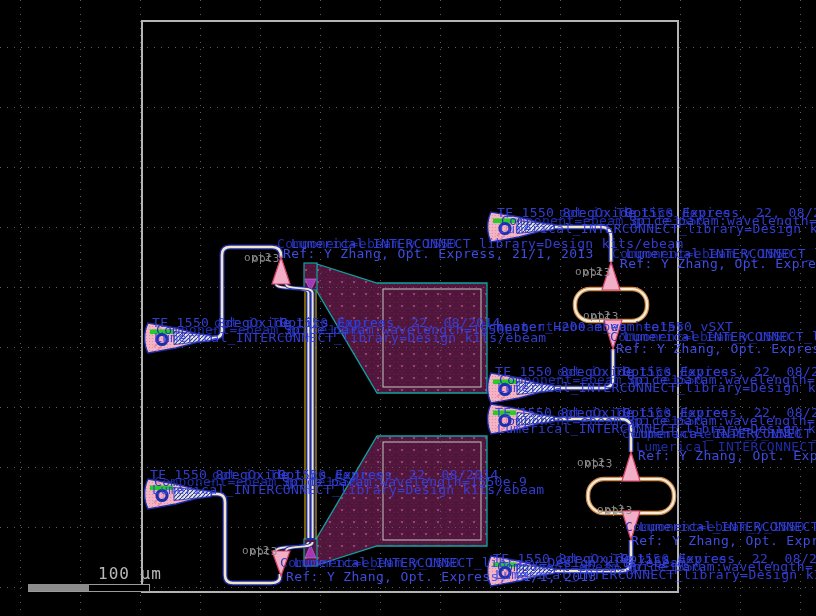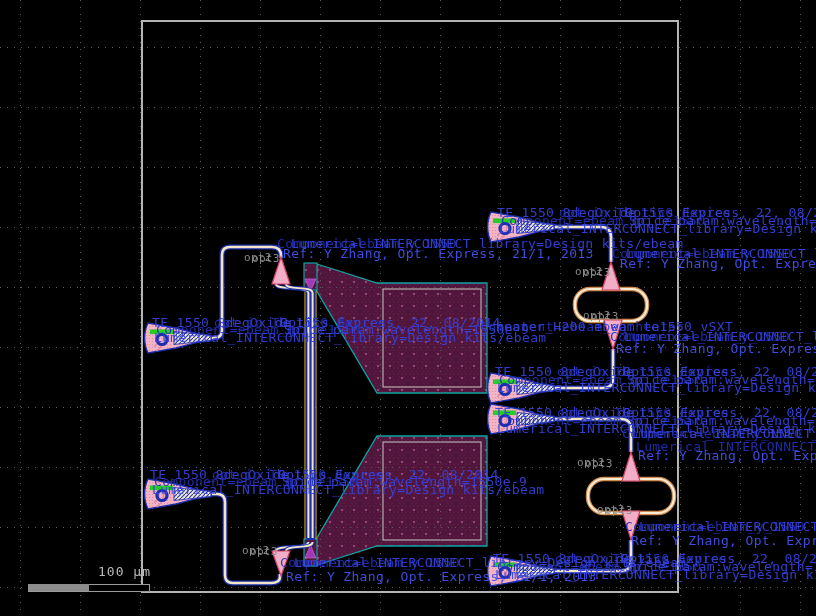--- a/index.html
+++ b/index.html
@@ -5,21 +5,21 @@
   html,body{margin:0;padding:0;background:#000;}
   #stage{position:relative;width:816px;height:616px;background:#000;overflow:hidden;
          font-family:"DejaVu Sans Mono","Liberation Mono",monospace;}
   #scene{position:absolute;left:0;top:0;}
   #annot{position:absolute;left:0;top:0;width:816px;height:616px;pointer-events:none;}
   .tblock{position:absolute;}
   .tspan{position:absolute;white-space:nowrap;font-size:13px;line-height:1;
          letter-spacing:.35px;opacity:.92;}
   .pin{position:absolute;white-space:nowrap;font-size:11px;line-height:1;
        color:#8f8f8f;letter-spacing:.3px;opacity:.95;}
-  .scalelabel{position:absolute;font-size:13px;color:#b8b8b8;letter-spacing:1px;}
+  .scalelabel{position:absolute;font-size:16px;color:#b8b8b8;letter-spacing:1px;}
 </style>
 </head>
 <body>
 
 <div id="stage">
   <svg id="scene" width="816" height="616" viewBox="0 0 816 616">
     <defs>
       <pattern id="gcfan" width="3" height="3" patternUnits="userSpaceOnUse">
         <rect width="3" height="3" fill="#f3b4c4"></rect>
         <circle cx="1.5" cy="1.5" r="0.6" fill="#e089a8"></circle>

